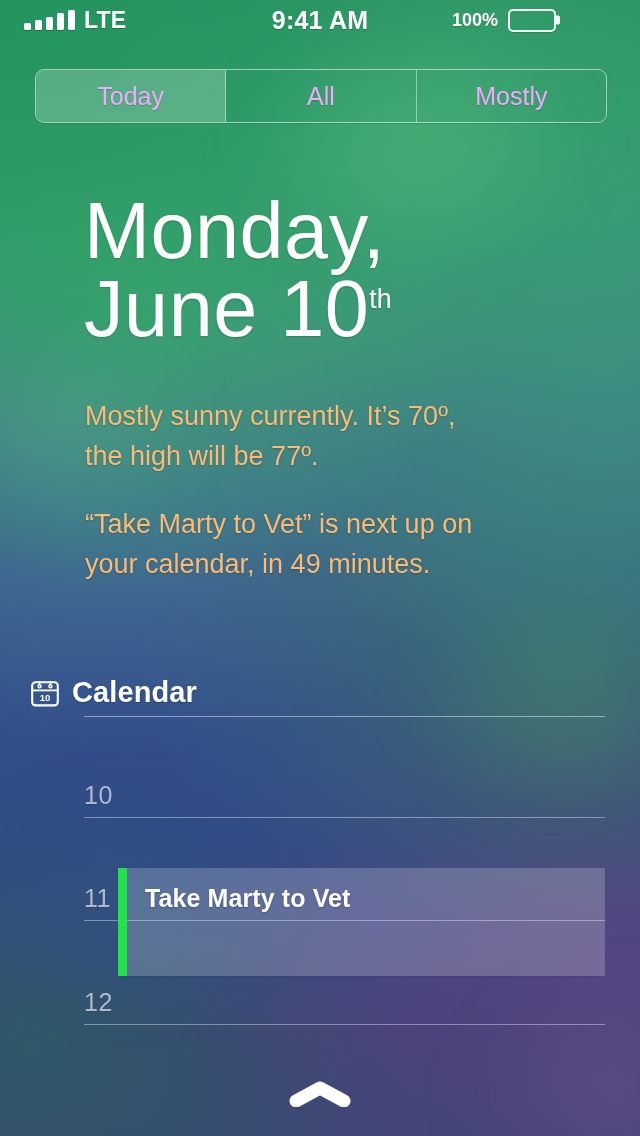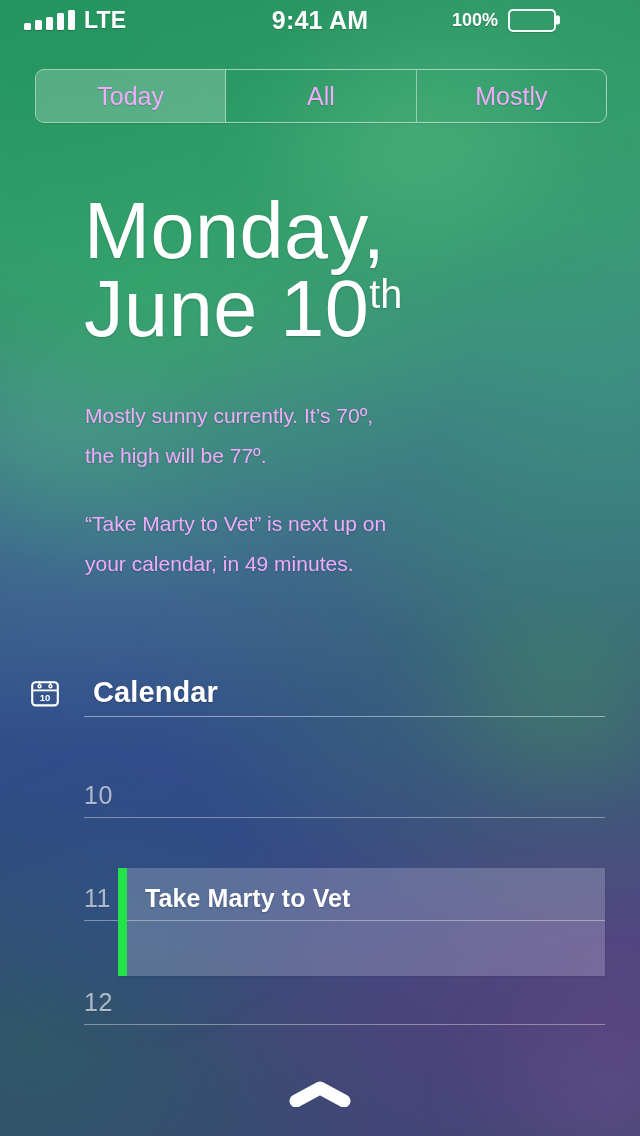--- a/index.html
+++ b/index.html
@@ -157,56 +157,56 @@
     color: #fff;
     text-shadow: 0 1px 2px rgba(0,0,0,0.18);
     white-space: nowrap;
     
     -webkit-text-stroke: 0.2px rgba(255,255,255,0.0);
     transform: scaleX(0.99);
     transform-origin: left center;
   }
   #date-line2 { position: relative; }
   #date-ordinal {
-    font-size: 40px;
+    font-size: 27px;
     font-weight: 100;
     vertical-align: super;
     line-height: 0;
     letter-spacing: 0;
   }
 
   
   #summary {
     position: absolute;
     left: 85px; top: 396px;
     width: 480px;
   }
   .summary-para {
-    font-size: 21px;
+    font-size: 27px;
     line-height: 40px;
-    color: #f0abfc;
+    color: #fdba74;
     text-shadow: 0 1px 2px rgba(0,0,0,0.20);
     margin: 0;
   }
   .summary-para + .summary-para { margin-top: 28px; }
 
   
   #calendar-header {
     position: absolute;
     left: 30px; top: 670px;
     width: 575px; height: 44px;
     display: flex; align-items: center;
   }
   #cal-icon {
     width: 30px; height: 30px;
     flex: 0 0 30px;
     margin-top: 2px;
   }
   #calendar-title {
-    margin-left: 33px;
+    margin-left: 12px;
     font-size: 29px;
     font-weight: bold;
     letter-spacing: 0.1px;
     text-shadow: 0 1px 2px rgba(0,0,0,0.22);
   }
   #cal-header-rule {
     position: absolute;
     left: 84px; top: 716px;
     width: 521px; height: 1px;
     background: rgba(255,255,255,0.45);

